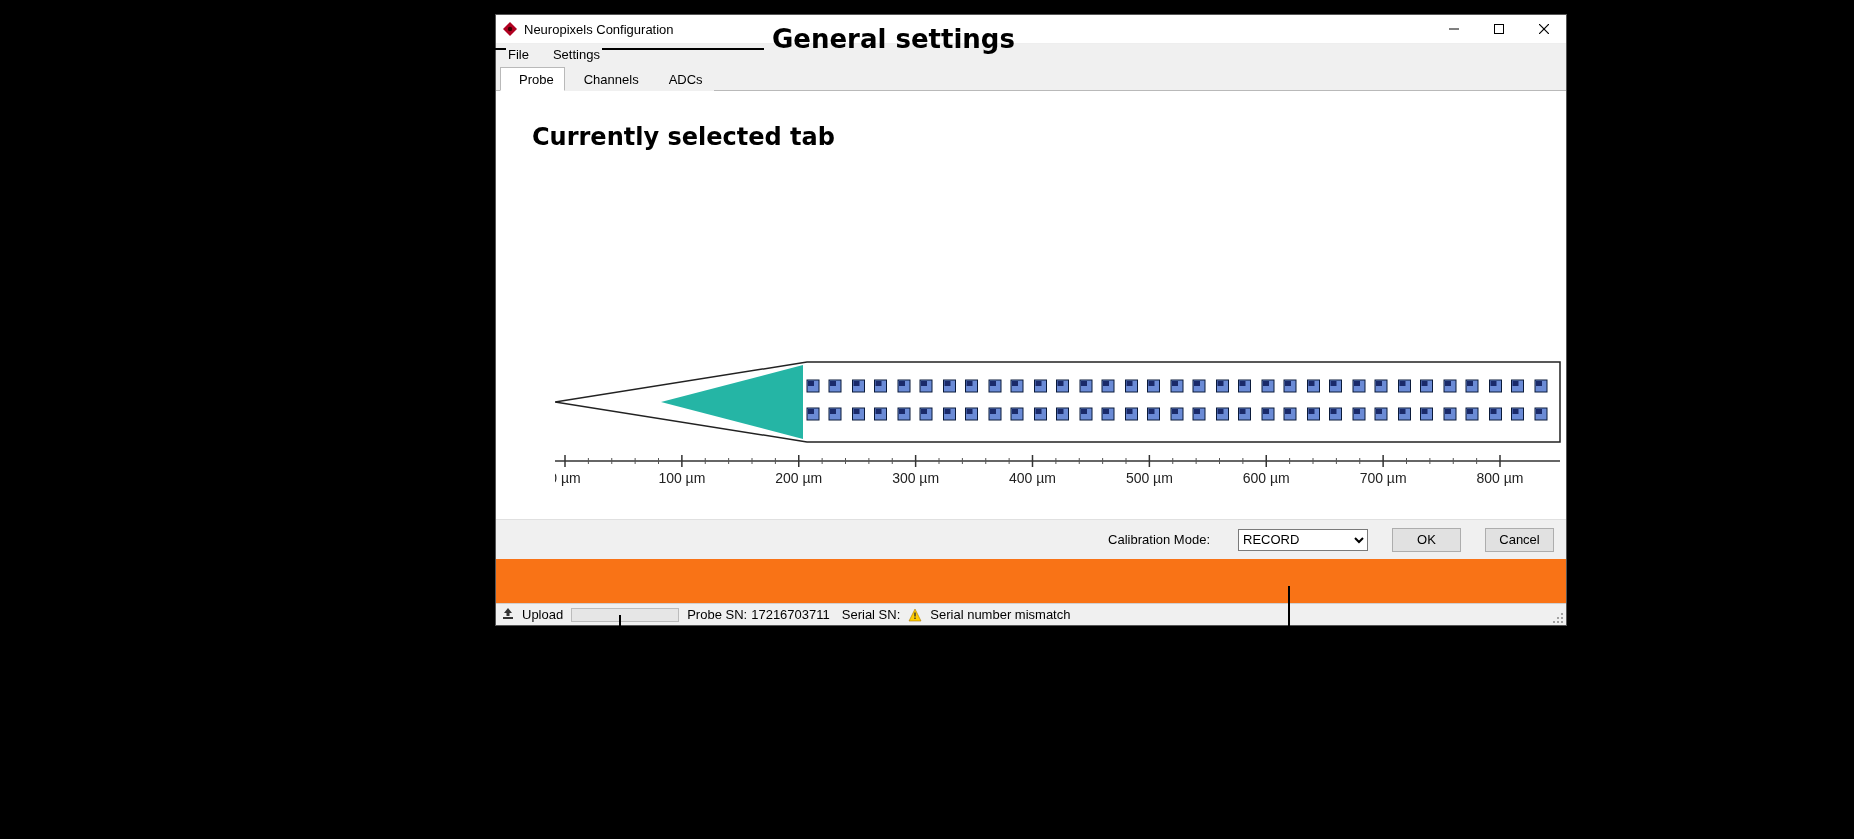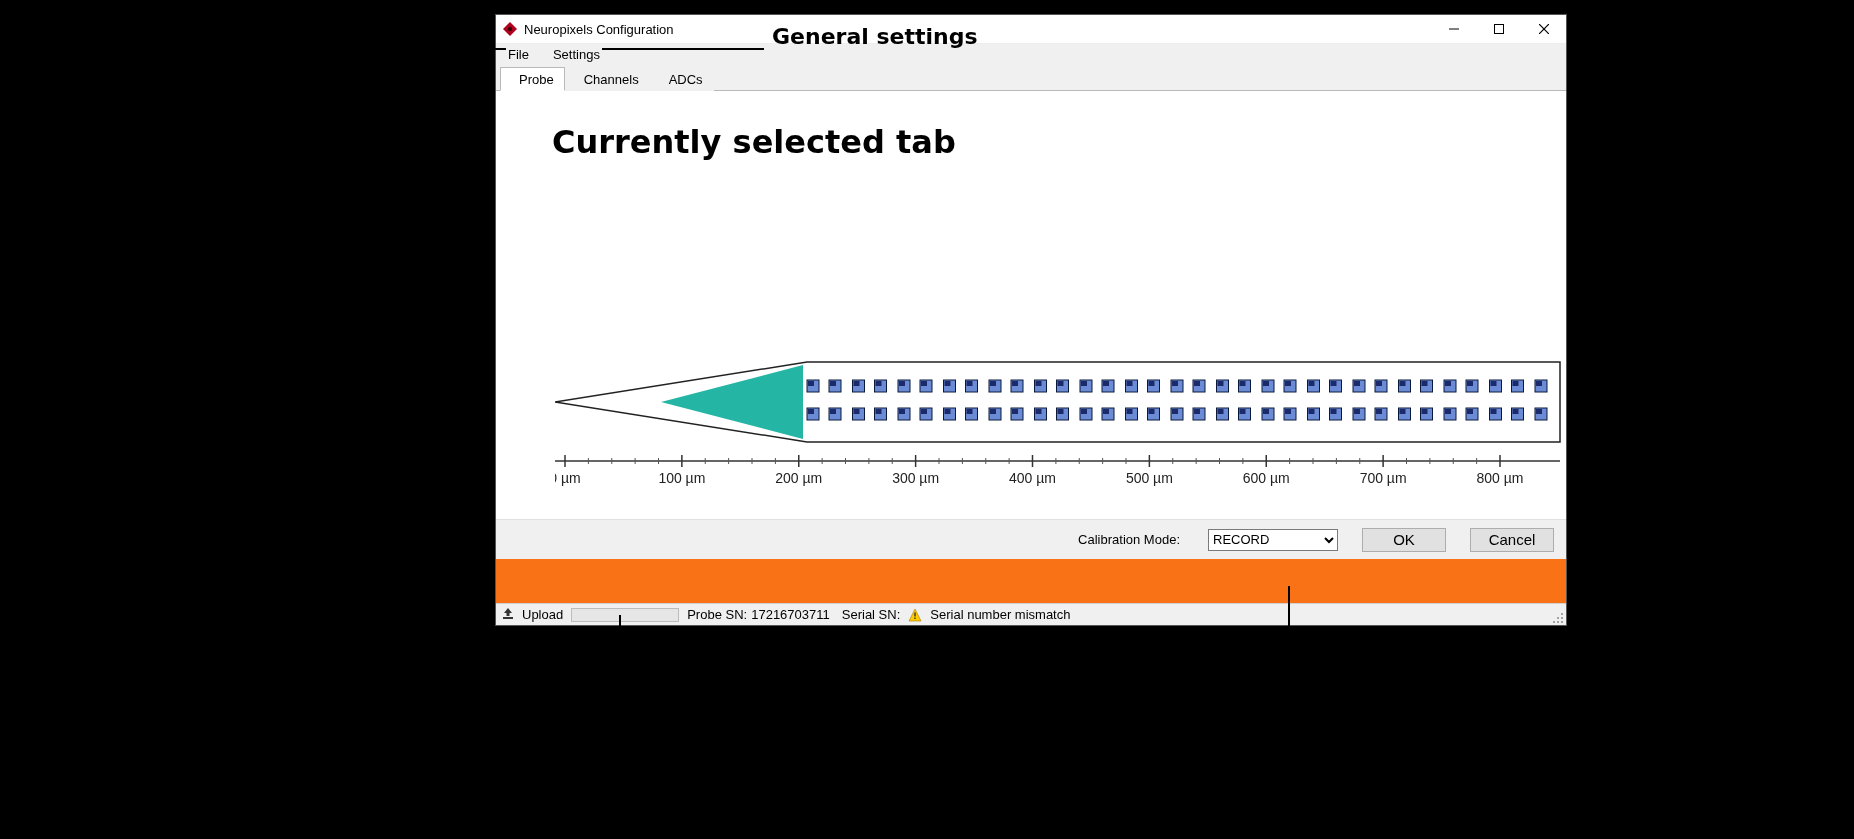--- a/index.html
+++ b/index.html
@@ -125,23 +125,23 @@
     margin-right: 4px;
   }
   .button-bar select {
     width: 130px;
     height: 22px;
     font-size: 13px;
     border: 1px solid #7a7a7a;
     background: #fff;
   }
   .button-bar button {
-    width: 84px;
+    width: 69px;
     height: 24px;
-    font-size: 15px;
+    font-size: 13px;
     background: #e1e1e1;
     border: 1px solid #adadad;
     cursor: default;
   }
   
   .statusbar {
     height: 22px;
     background: #f0f0f0;
     border-top: 1px solid #d0d0d0;
     display: flex;
@@ -175,26 +175,26 @@
   
   .annotation {
     position: absolute;
     color: #000;
     font-family: "DejaVu Sans", "Segoe UI", sans-serif;
     font-weight: 700;
   }
   .ann-general {
     left: 772px;
     top: 24px;
-    font-size: 22px;
+    font-size: 26px;
   }
   .ann-tab {
-    left: 552px;
+    left: 532px;
     top: 123px;
-    font-size: 32px;
+    font-size: 24px;
   }
   .ann-line {
     position: absolute;
     background: #000;
     height: 2px;
   }
   
   .probe-svg {
     position: absolute;
     left: 59px;

